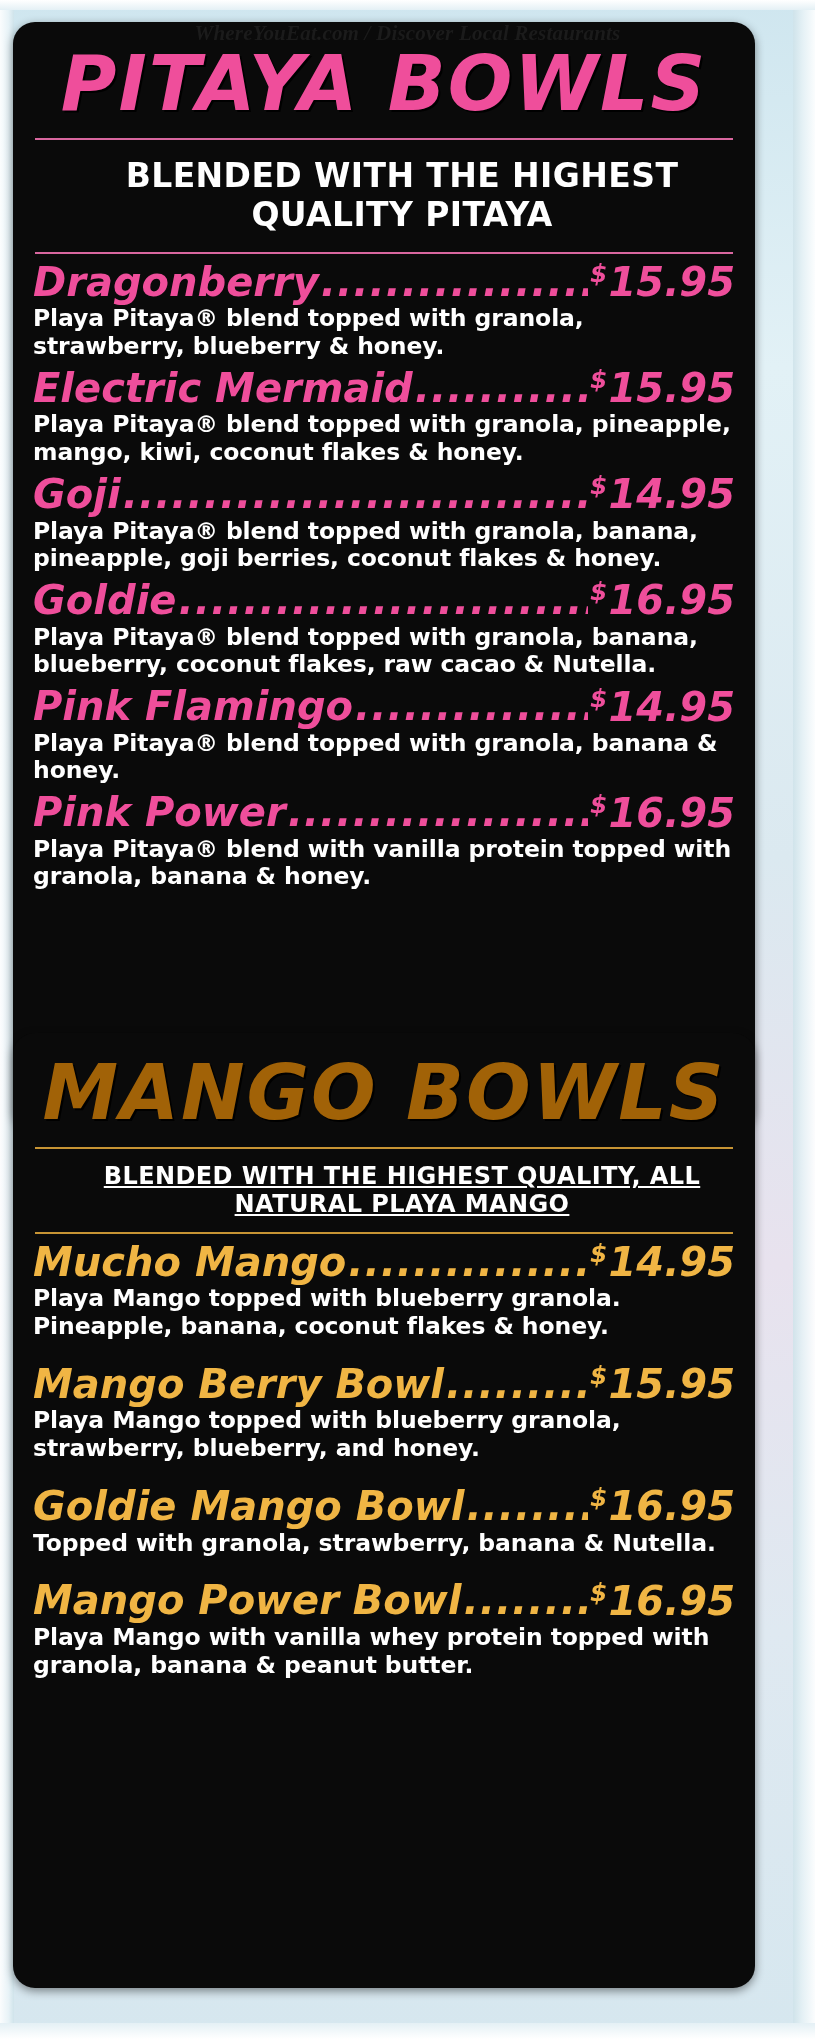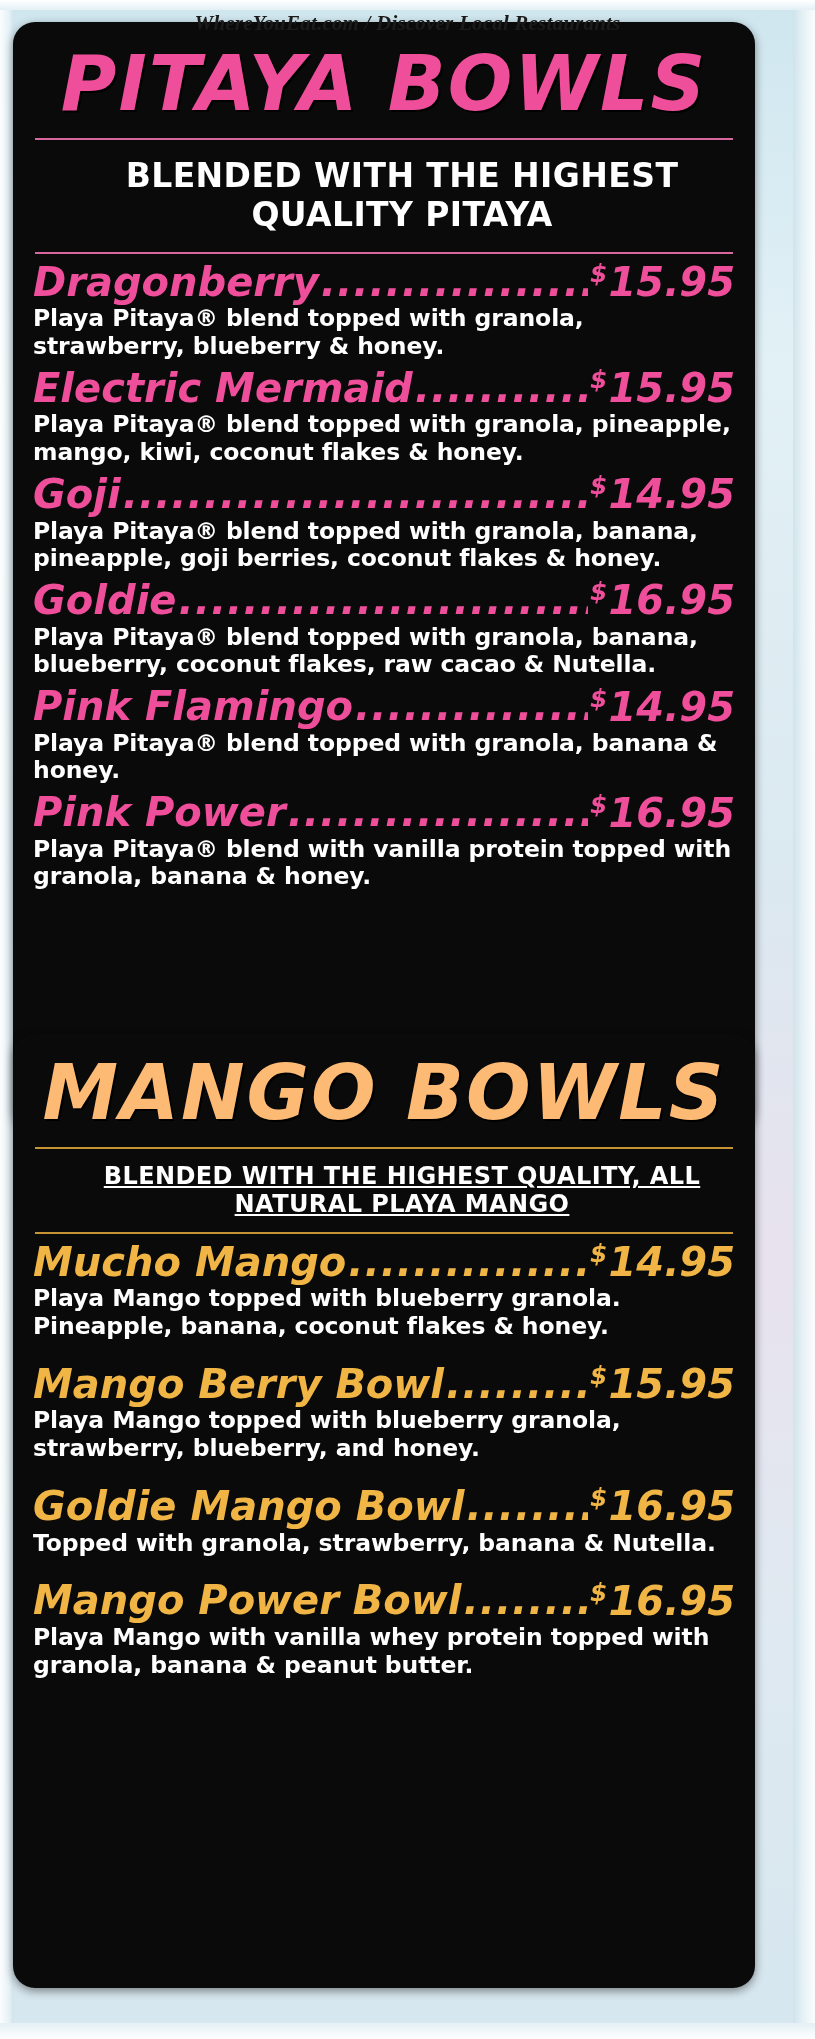--- a/index.html
+++ b/index.html
@@ -44,21 +44,21 @@
     background: linear-gradient(180deg, #ffffff 0%, #e4f0f5 100%);
   }
   .paper-bottom {
     position: absolute;
     left: 0; right: 0; bottom: 0;
     height: 16px;
     background: linear-gradient(0deg, #ffffff 0%, #e4f0f5 100%);
   }
   .watermark {
     position: absolute;
-    top: 11px;
+    top: 21px;
     left: 0;
     width: 815px;
     text-align: center;
     font-family: "Liberation Serif", serif;
     font-size: 21px;
     font-weight: bold;
     font-style: italic;
     color: #1b1b1b;
     letter-spacing: .2px;
     z-index: 40;
@@ -86,21 +86,21 @@
     letter-spacing: 2px;
     line-height: 1;
   }
   .title-pitaya {
     color: #ef4e9b;
     font-size: 76px;
     padding: 24px 0 16px 0;
     text-shadow: 2px 2px 0 #000;
   }
   .title-mango {
-    color: #fdba74;
+    color: #a16207;
     font-size: 76px;
     padding: 22px 0 16px 0;
     text-shadow: 2px 2px 0 #000;
   }
   .rule {
     height: 2px;
     margin: 0 22px;
   }
   .rule-pink { background: #d9679f; }
   .rule-gold { background: #c79434; }

